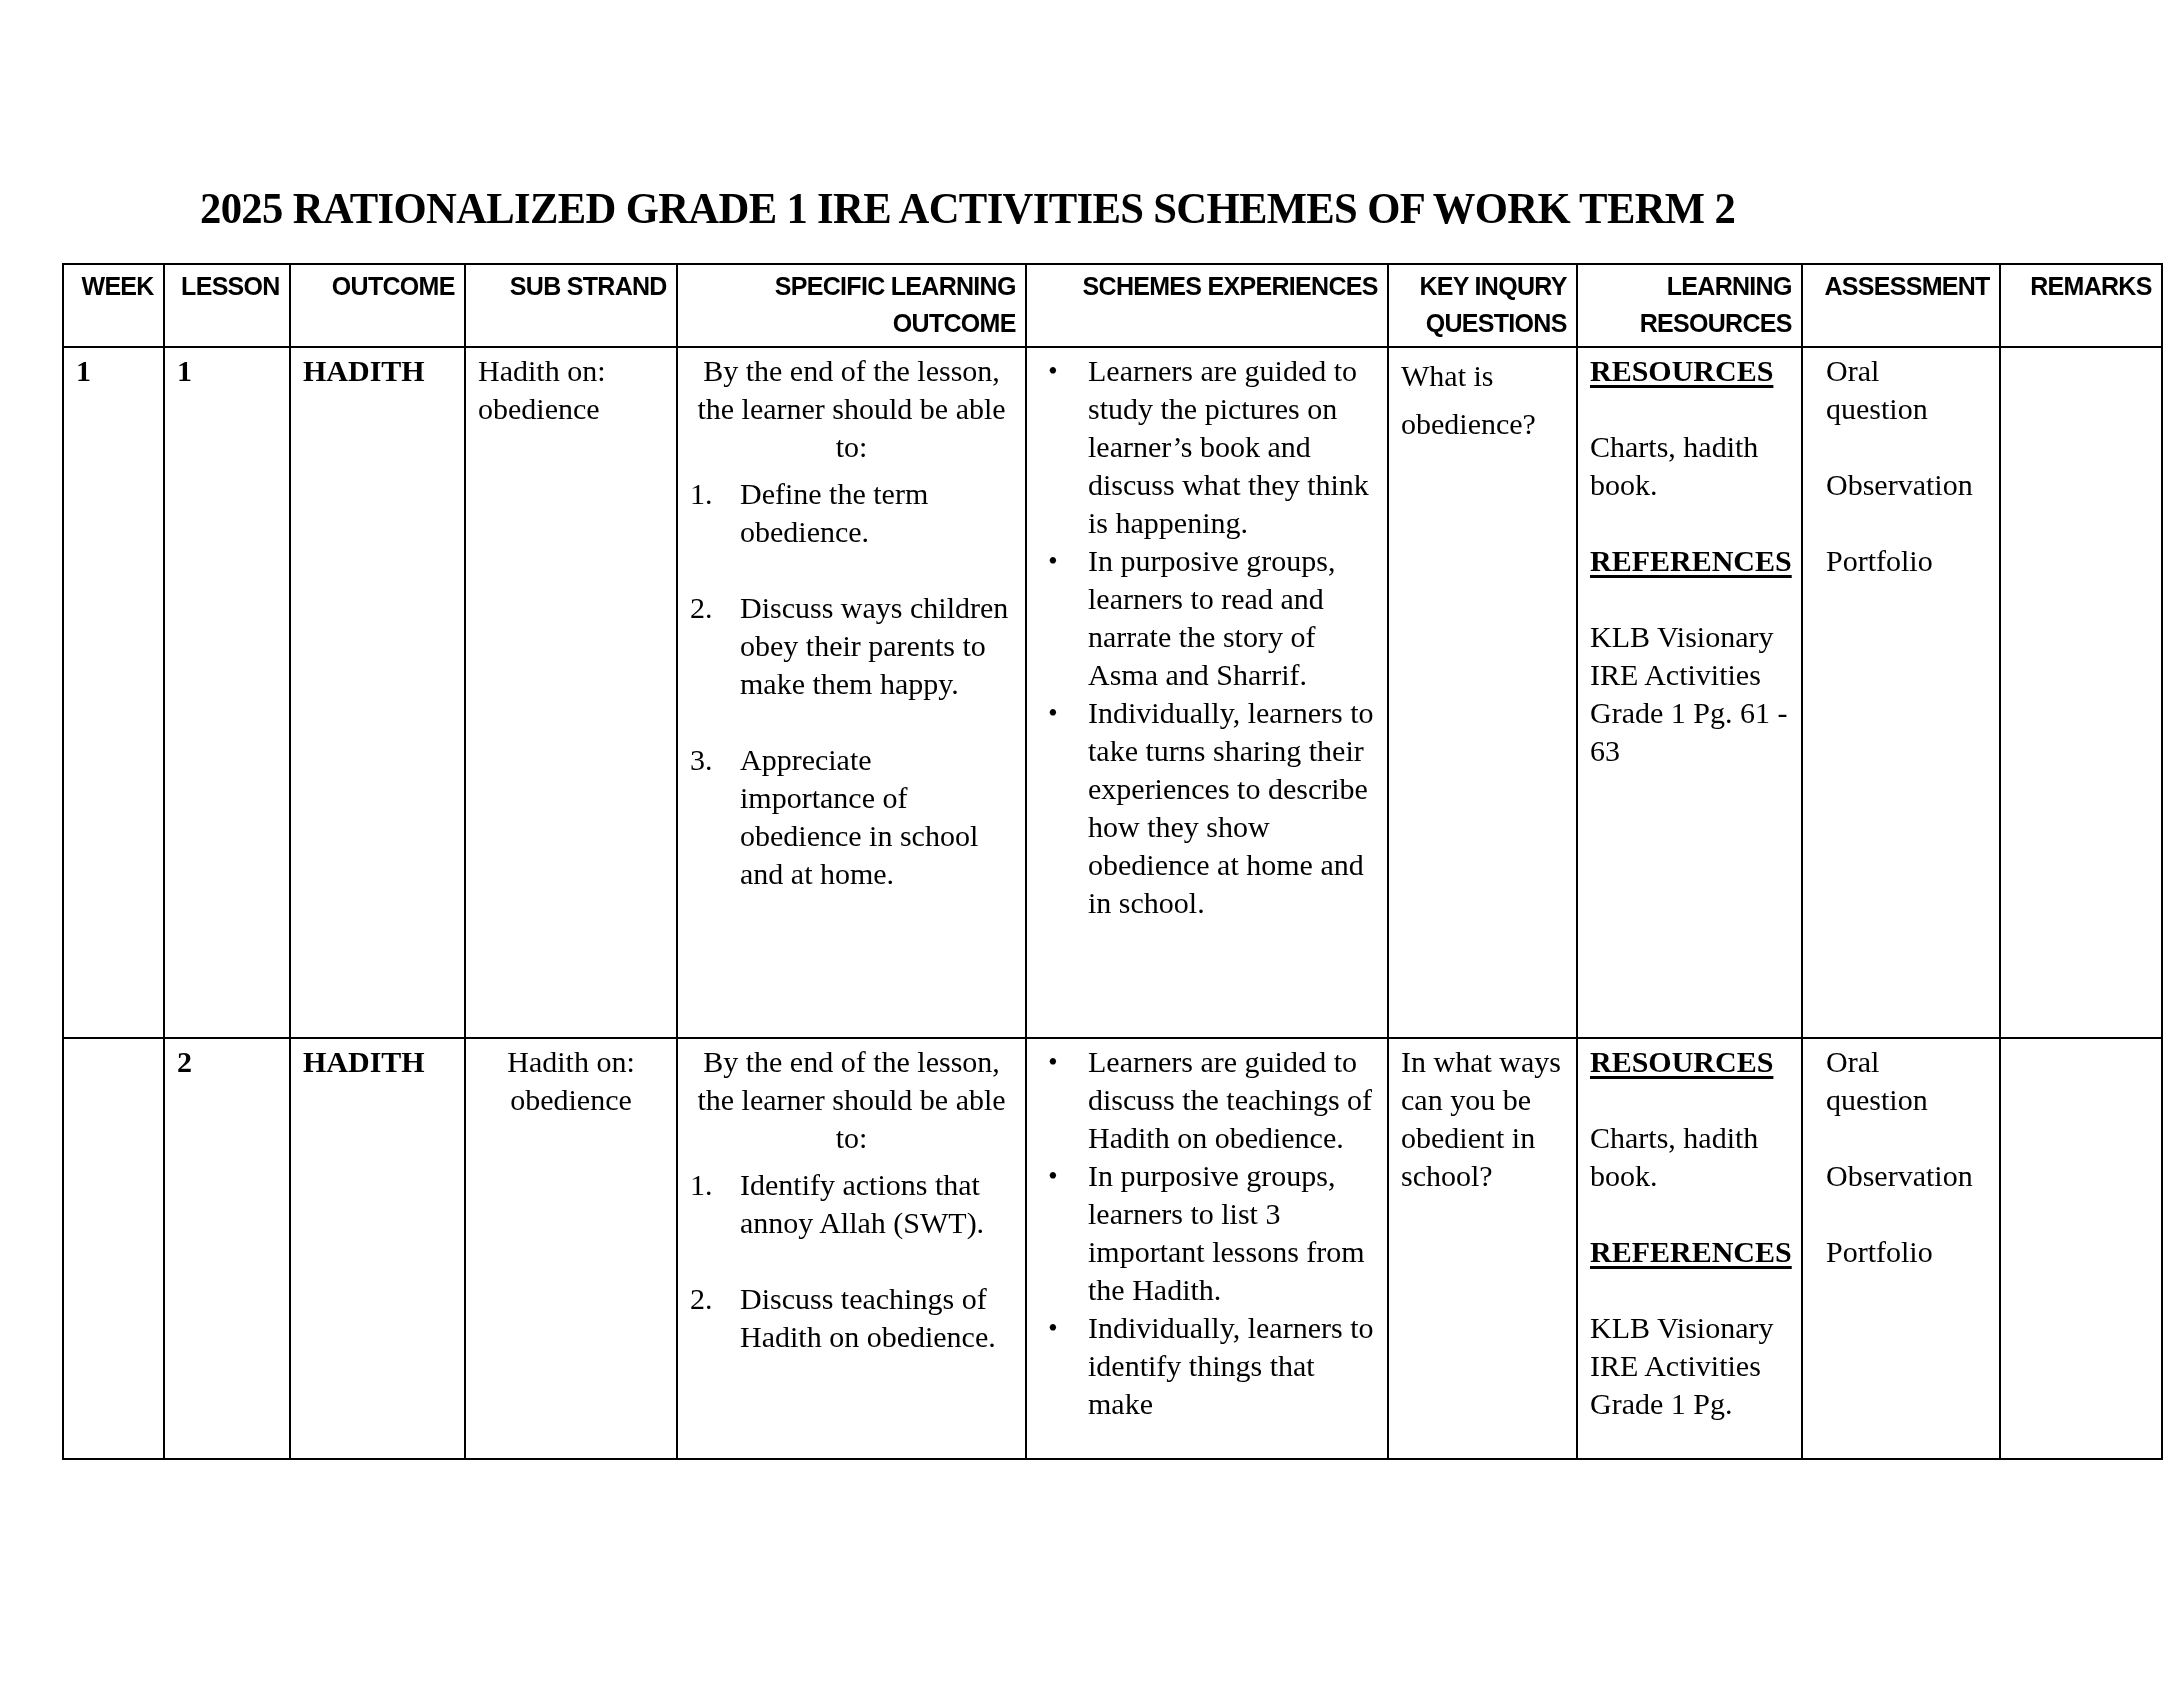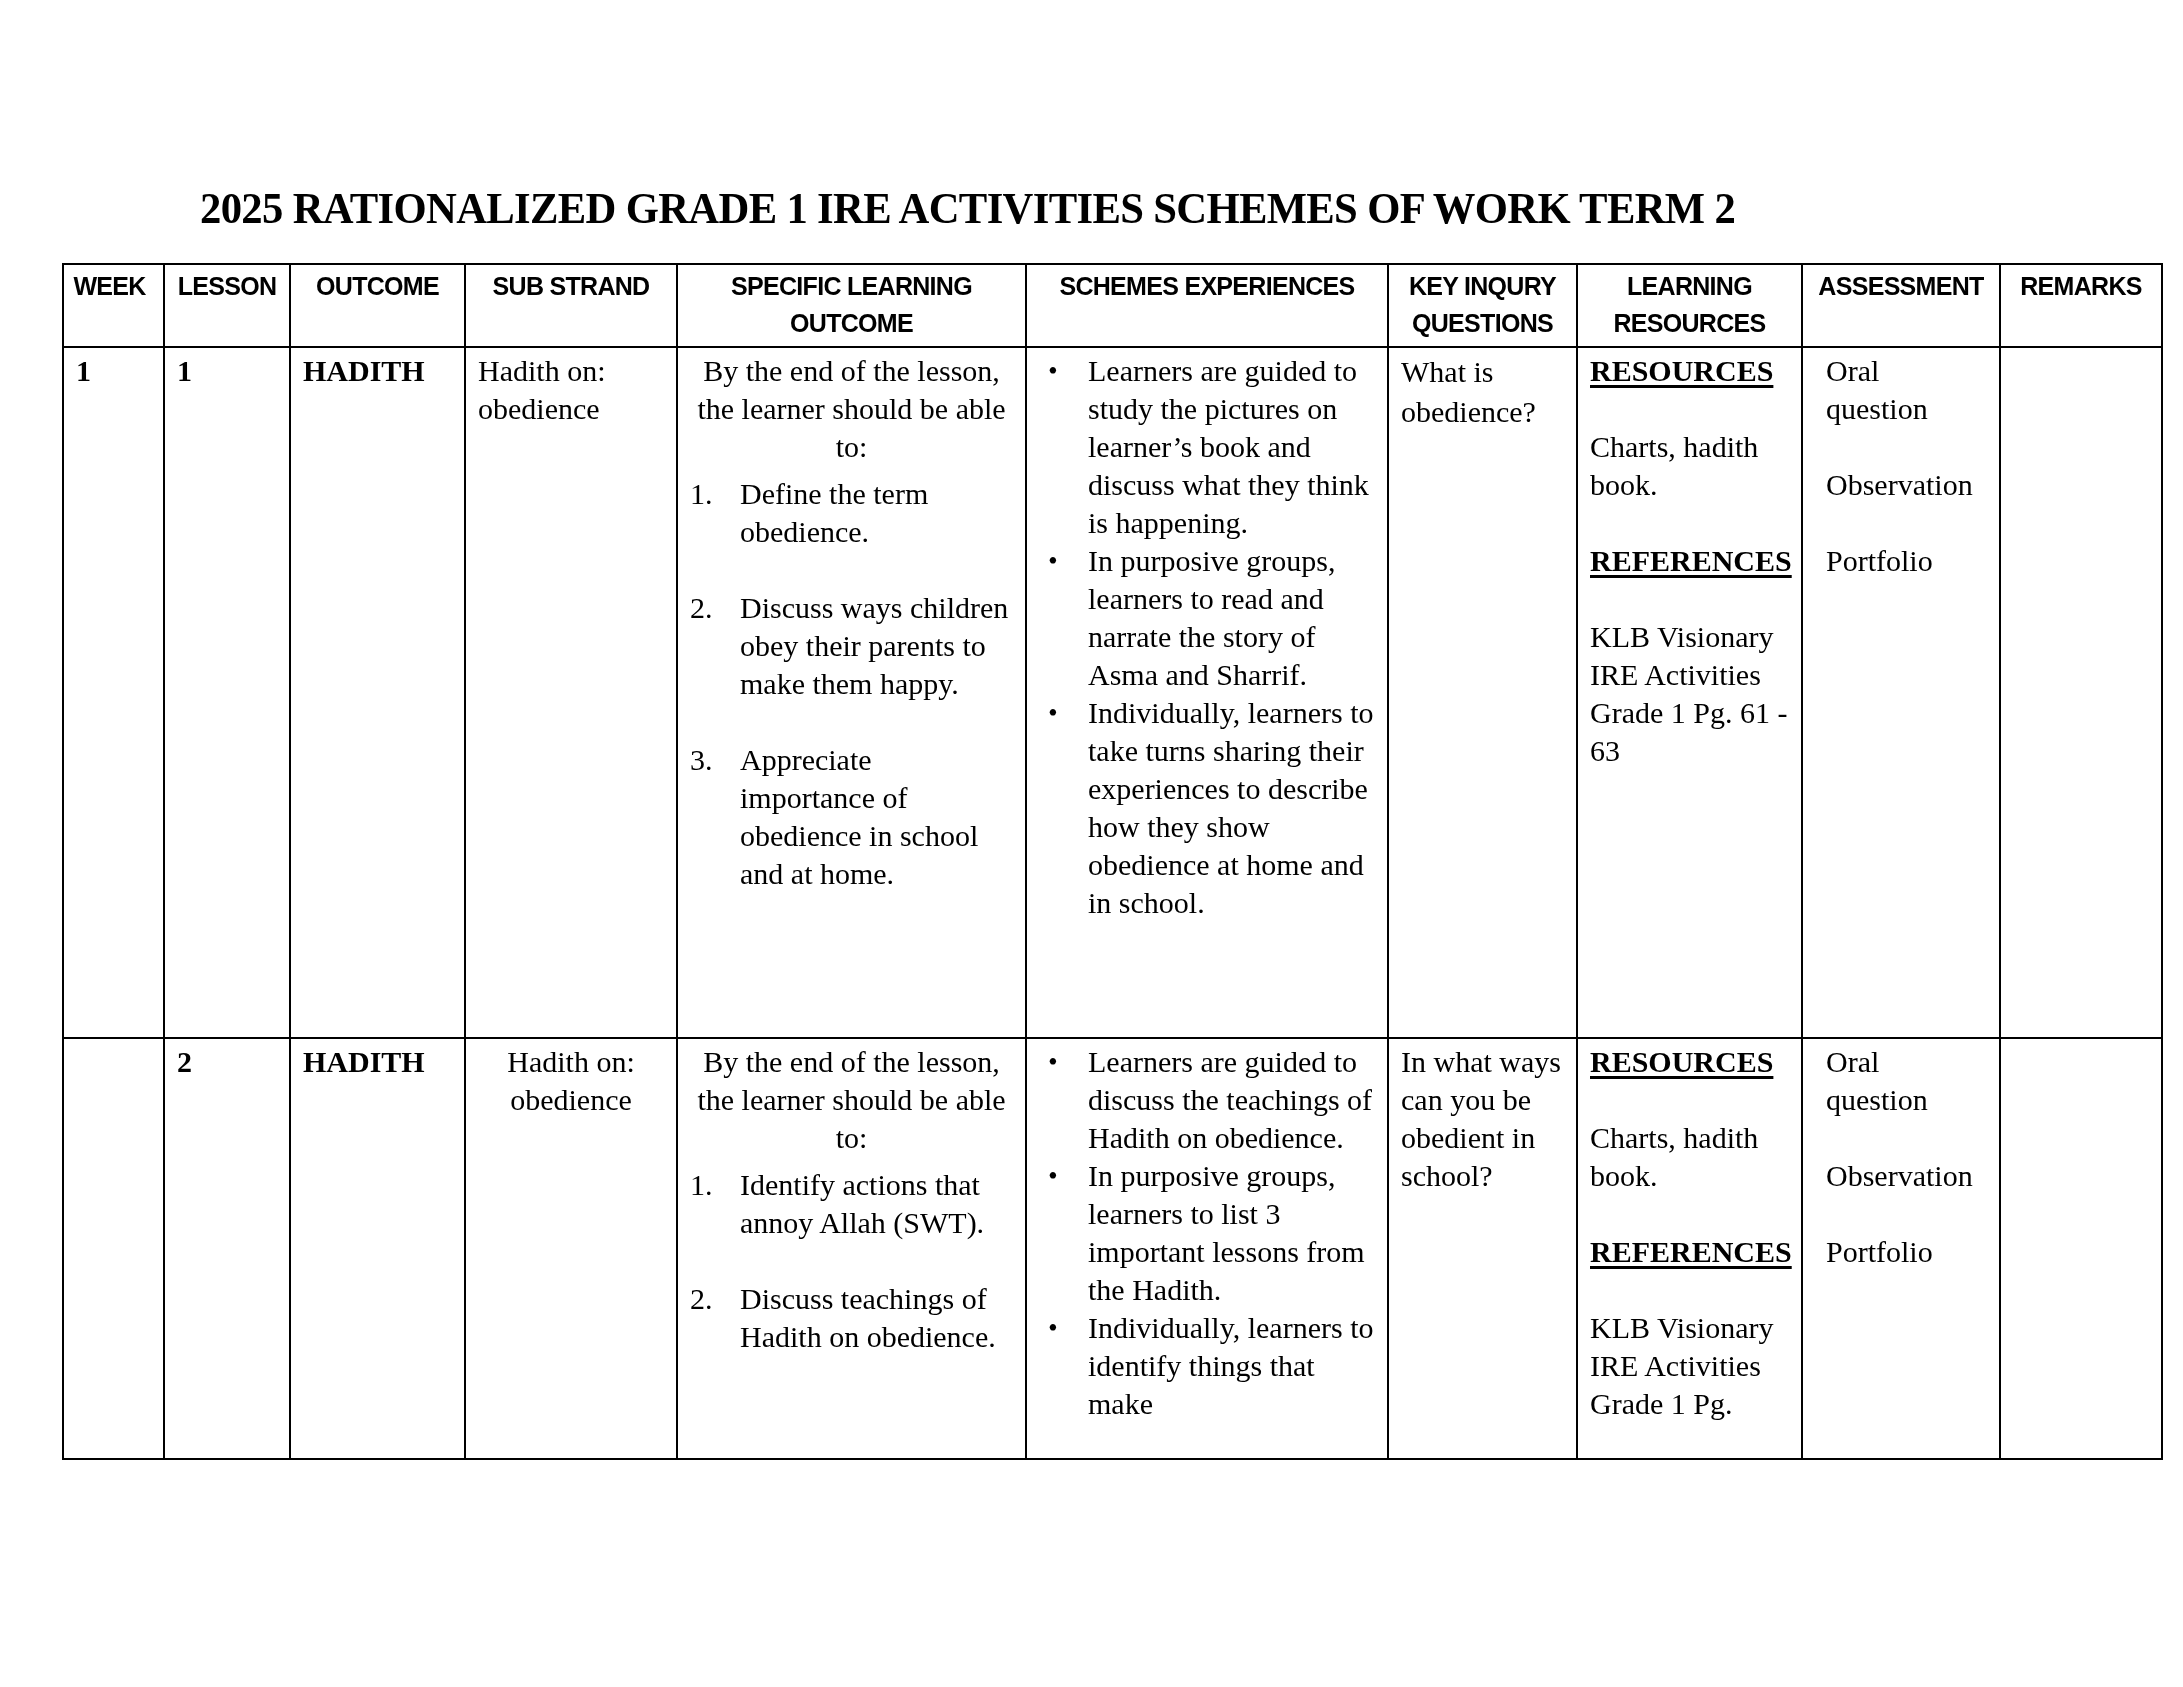--- a/index.html
+++ b/index.html
@@ -39,21 +39,21 @@
     table.scheme td, table.scheme th {
       border: 2px solid #000;
       vertical-align: top;
       padding: 0;
     }
     table.scheme th {
       font-family: "Liberation Sans", "DejaVu Sans", sans-serif;
       font-weight: bold;
       font-size: 25px;
       line-height: 37px;
-      text-align: center;
+      text-align: right;
       padding: 2.6px 9.3px 4px 9.3px;
       height: 73px;
       letter-spacing: -0.7px;
     }
     table.scheme th.week { padding-left: 1.3px; }
     table.scheme td {
       font-size: 30px;
       line-height: 38px;
       padding: 4px 12px 0 12px;
     }
@@ -145,21 +145,21 @@
           <li><span class="num">3.</span><span>Appreciate importance of obedience in school and at home.</span></li>
         </ol>
       </td>
       <td>
         <ul class="experiences">
           <li><span class="bullet">•</span><span>Learners are guided to study the pictures on learner’s book and discuss what they think is happening.</span></li>
           <li><span class="bullet">•</span><span>In purposive groups, learners to read and narrate the story of Asma and Sharrif.</span></li>
           <li><span class="bullet">•</span><span>Individually, learners to take turns sharing their experiences to describe how they show obedience at home and in school.</span></li>
         </ul>
       </td>
-      <td style="line-height:40px;">What is obedience?</td>
+      <td style="line-height:48px;">What is obedience?</td>
       <td>
         <div class="u">RESOURCES</div>
         <div class="gap"></div>
         <div>Charts, hadith book.</div>
         <div class="gap"></div>
         <div class="u">REFERENCES</div>
         <div class="gap"></div>
         <div>KLB Visionary IRE Activities Grade 1 Pg. 61 - 63</div>
       </td>
       <td class="assess">

